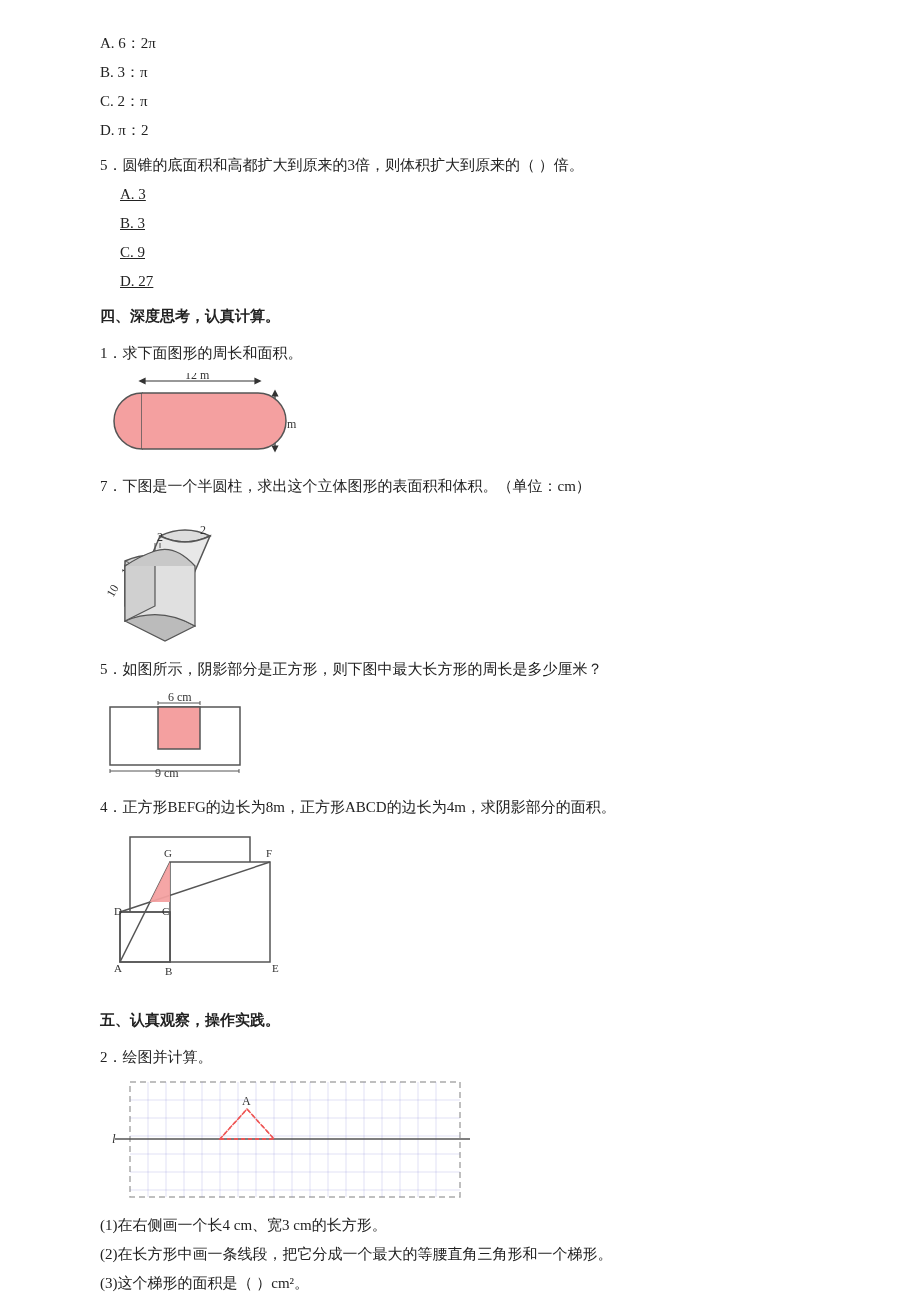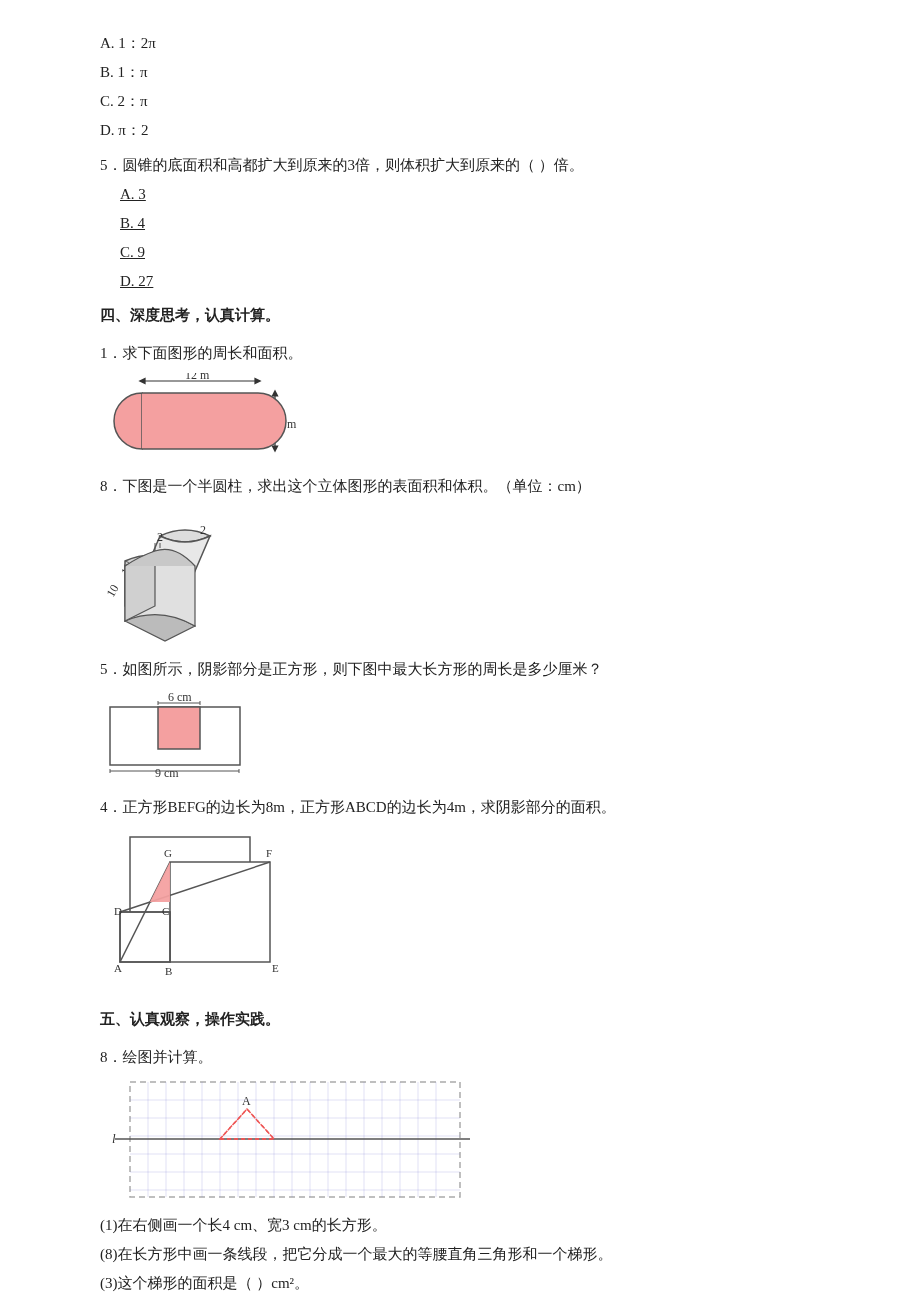--- a/index.html
+++ b/index.html
@@ -13,21 +13,20 @@
       padding: 30px 80px 40px 100px;
       line-height: 1.8;
     }
     .question-line {
       margin-bottom: 2px;
     }
     .section-title {
       font-weight: bold;
       margin-top: 6px;
       margin-bottom: 2px;
-      font-family: Liberation Mono, monospace;
     }
     .sub-question {
       margin-top: 10px;
       margin-bottom: 2px;
     }
     .figure-container {
       margin: 6px 0 10px 0;
       display: flex;
       align-items: flex-start;
     }
@@ -36,40 +35,40 @@
       text-decoration: underline;
     }
     .svg-fig {
       display: block;
     }
   </style>
 </head>
 <body>
 
 <div class="question-line">
-  <span>A. 1：2π</span>
-</div>
-<div class="question-line">
-  <span>B. 1：π</span>
+  <span>A. 6：2π</span>
+</div>
+<div class="question-line">
+  <span>B. 3：π</span>
 </div>
 <div class="question-line">
   <span>C. 2：π</span>
 </div>
 <div class="question-line">
   <span>D. π：2</span>
 </div>
 
 <div class="question-line" style="margin-top:8px;">
   <span>5．圆锥的底面积和高都扩大到原来的3倍，则体积扩大到原来的（    ）倍。</span>
 </div>
 <div class="question-line indent">
   <span>A. 3</span>
 </div>
 <div class="question-line indent">
-  <span>B. 4</span>
+  <span>B. 3</span>
 </div>
 <div class="question-line indent">
   <span>C. 9</span>
 </div>
 <div class="question-line indent">
   <span>D. 27</span>
 </div>
 
 <div class="section-title" style="margin-top:8px;">
   <span>四、深度思考，认真计算。</span>
@@ -101,21 +100,21 @@
     <rect x="42" y="20" width="116" height="56" fill="#f4a0a0" stroke="none"></rect>
 
     <path d="M 158 20 A 28 28 0 0 1 158 76" fill="#f4a0a0" stroke="#555" stroke-width="1.5"></path>
 
     <line x1="42" y1="20" x2="158" y2="20" stroke="#555" stroke-width="1.5"></line>
     <line x1="42" y1="76" x2="158" y2="76" stroke="#555" stroke-width="1.5"></line>
   </svg>
 </div>
 
 <div class="sub-question">
-  <span>8．下图是一个半圆柱，求出这个立体图形的表面积和体积。（单位：cm）</span>
+  <span>7．下图是一个半圆柱，求出这个立体图形的表面积和体积。（单位：cm）</span>
 </div>
 <div class="figure-container">
   <svg class="svg-fig" width="160" height="140" viewBox="0 0 160 140">
 
     <path d="M 60 30 Q 85 18 110 30 Q 85 42 60 30 Z" fill="#ddd" stroke="#555" stroke-width="1.5"></path>
 
     <path d="M 60 30 L 30 100 Q 55 112 80 100 L 110 30 Q 85 42 60 30 Z" fill="#e8e8e8" stroke="#555" stroke-width="1.5"></path>
 
     <path d="M 30 100 L 30 115 Q 55 127 80 115 L 80 100 Q 55 112 30 100 Z" fill="#ccc" stroke="#555" stroke-width="1.5"></path>
 
@@ -201,21 +200,21 @@
     <text x="62" y="88" font-size="11" fill="#333" font-family="serif">C</text>
     <text x="64" y="30" font-size="11" fill="#333" font-family="serif">G</text>
     <text x="166" y="30" font-size="11" fill="#333" font-family="serif">F</text>
   </svg>
 </div>
 
 <div class="section-title" style="margin-top:20px;">
   <span>五、认真观察，操作实践。</span>
 </div>
 <div class="sub-question">
-  <span>8．绘图并计算。</span>
+  <span>2．绘图并计算。</span>
 </div>
 
 <div class="figure-container" style="position:relative; margin-left:10px;">
   <svg class="svg-fig" width="360" height="125" viewBox="0 0 360 125">
 
     <rect x="20" y="5" width="330" height="115" fill="white" stroke="#aaa" stroke-width="1.5" stroke-dasharray="6,4"></rect>
 
     <g stroke="rgba(100,100,200,0.25)" stroke-width="0.8">
       <line x1="38" y1="5" x2="38" y2="120"></line>
       <line x1="56" y1="5" x2="56" y2="120"></line>
@@ -255,17 +254,17 @@
     <line x1="110" y1="62" x2="164" y2="62" stroke="#e55" stroke-width="1.5" stroke-dasharray="4,3"></line>
 
     <text x="132" y="28" font-size="12" fill="#333" font-family="serif">A</text>
   </svg>
 </div>
 
 <div class="question-line">
   <span>(1)在右侧画一个长4 cm、宽3 cm的长方形。</span>
 </div>
 <div class="question-line">
-  <span>(8)在长方形中画一条线段，把它分成一个最大的等腰直角三角形和一个梯形。</span>
+  <span>(2)在长方形中画一条线段，把它分成一个最大的等腰直角三角形和一个梯形。</span>
 </div>
 <div class="question-line">
   <span>(3)这个梯形的面积是（    ）cm²。</span>
 </div>
 
 </body></html>

